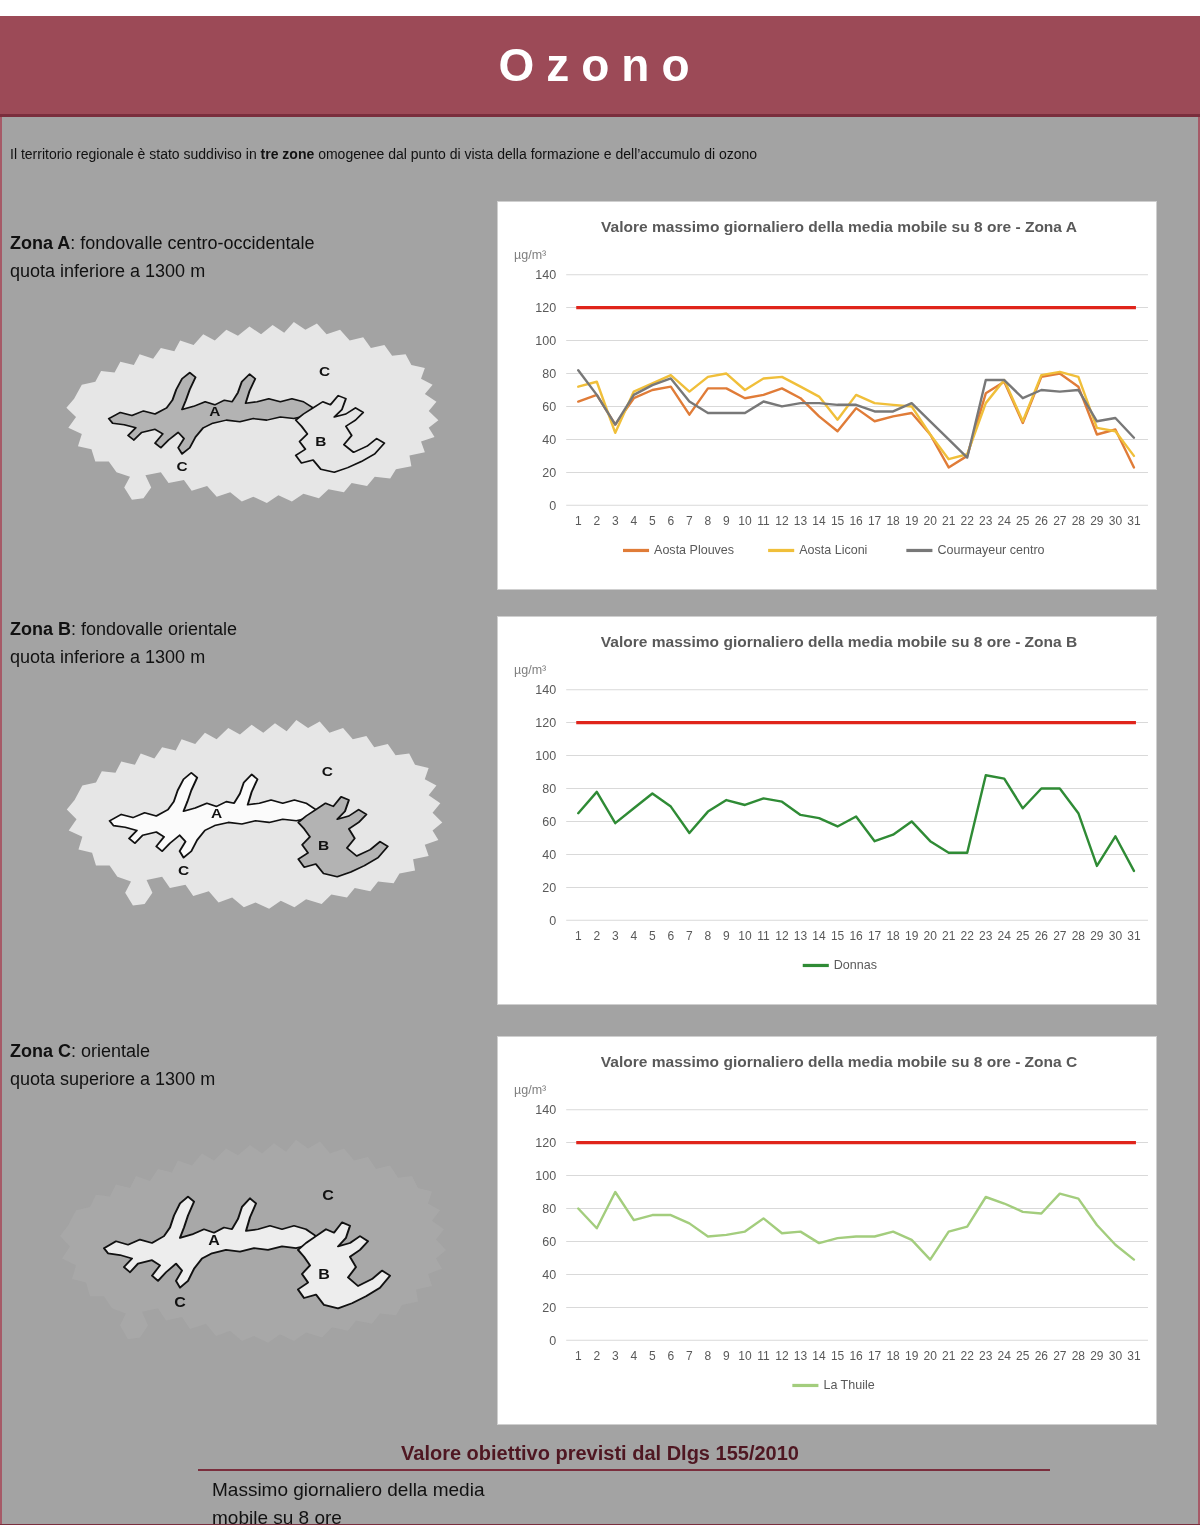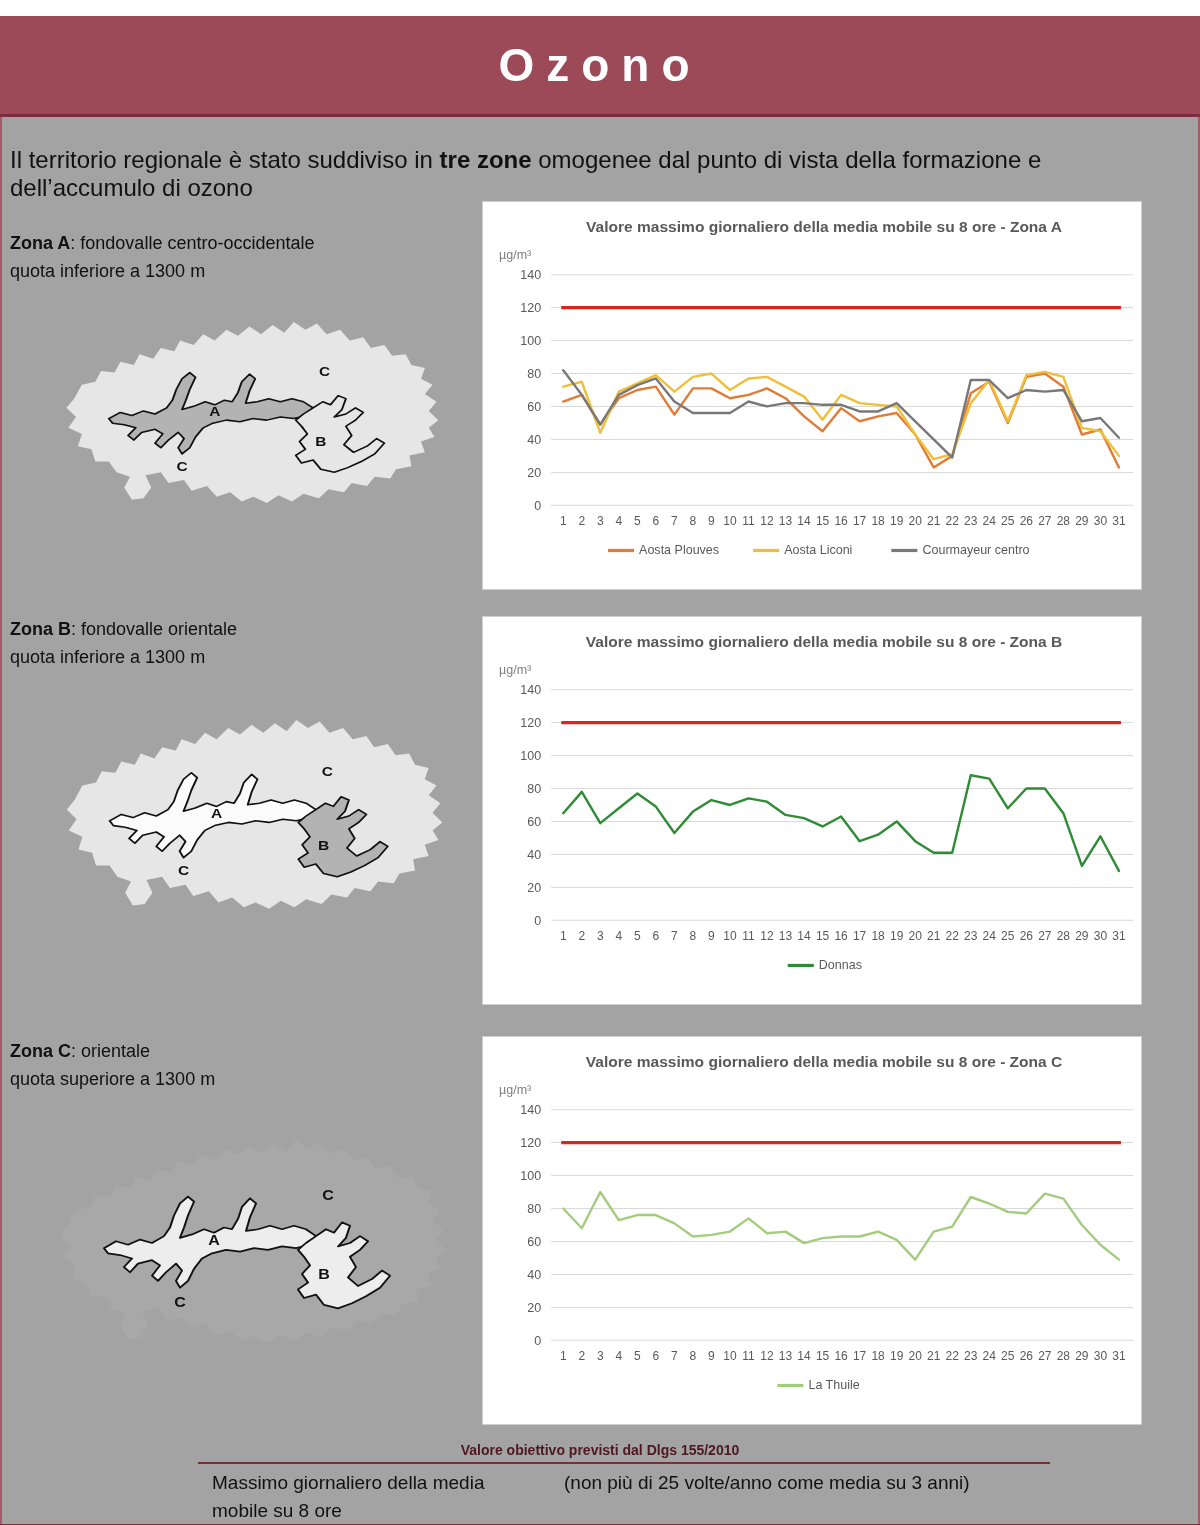--- a/index.html
+++ b/index.html
@@ -3,33 +3,33 @@
 <meta charset="utf-8">
 <style>
   html,body{margin:0;padding:0;background:#fff;}
   .page{position:relative;width:1200px;height:1525px;background:#a3a3a3;
         font-family:"Liberation Sans",sans-serif;color:#111;overflow:hidden;margin-top:16px;}
   .banner{position:absolute;top:0;left:0;right:0;height:98px;background:#9c4a57;
           border-bottom:3px solid #7a2e3d;display:flex;align-items:center;justify-content:center;}
   .banner-title{color:#fff;font-size:46px;font-weight:bold;letter-spacing:12px;}
   .content-frame{position:absolute;top:101px;left:0;right:0;bottom:0;
           border-left:2px solid #a65a67;border-right:2px solid #a65a67;pointer-events:none;}
-  .intro{position:absolute;top:130px;left:10px;width:1180px;font-size:24px;}
+  .intro{position:absolute;top:130px;left:10px;width:1180px;font-size:14px;}
   .b{font-weight:bold;}
   .zone-heading{position:absolute;left:10px;font-size:18px;line-height:1.55;}
   #headingA{top:214px;} #headingB{top:600px;} #headingC{top:1022px;}
   .map{position:absolute;}
   #mapA{top:283px;left:24px;width:424px;height:230px;}
   #mapB{top:680px;left:24px;width:428px;height:240px;}
   #mapC{top:1098px;left:16px;width:440px;height:258px;}
-  .chart-box{position:absolute;left:482px;width:658px;height:387px;
+  .chart-box{position:absolute;left:497px;width:658px;height:387px;
              border:1px solid #cfcfcf;background:#fff;text-align:center;}
   #chartA{top:185px;} #chartB{top:600px;} #chartC{top:1020px;}
   .summary-table{position:absolute;top:1426px;left:150px;width:900px;font-size:19px;}
-  .st-title{text-align:center;font-weight:bold;color:#4f1722;font-size:14px;padding-bottom:4px;}
+  .st-title{text-align:center;font-weight:bold;color:#4f1722;font-size:20px;padding-bottom:4px;}
   .st-row{margin-left:48px;border-top:2px solid #7a2e3d;border-bottom:7px solid #14b8a6;
           padding:5px 0 7px 14px;display:flex;}
   .st-label{width:352px;line-height:1.45;}
   .st-value{line-height:1.45;}
   .footer-bar{position:absolute;left:0;right:0;bottom:0;height:15px;background:#9c4a57;
           border-top:2px solid #7a2e3d;}
 </style>
 </head>
 <body>
 
@@ -280,19 +280,18 @@
       </svg></div>
 
   <div class="summary-table">
     <div class="st-title">Valore obiettivo previsti dal Dlgs 155/2010</div>
     <div class="st-row">
       <div class="st-label">
         <div>Massimo giornaliero della media</div>
         <div>mobile su 8 ore</div>
       </div>
       <div class="st-value">
-        <div>(non più di 25 volte/anno come media su 3 anni)</div>
       </div>
     </div>
   </div>
 
   <div class="footer-bar"></div>
 </div>
 
 </body></html>

